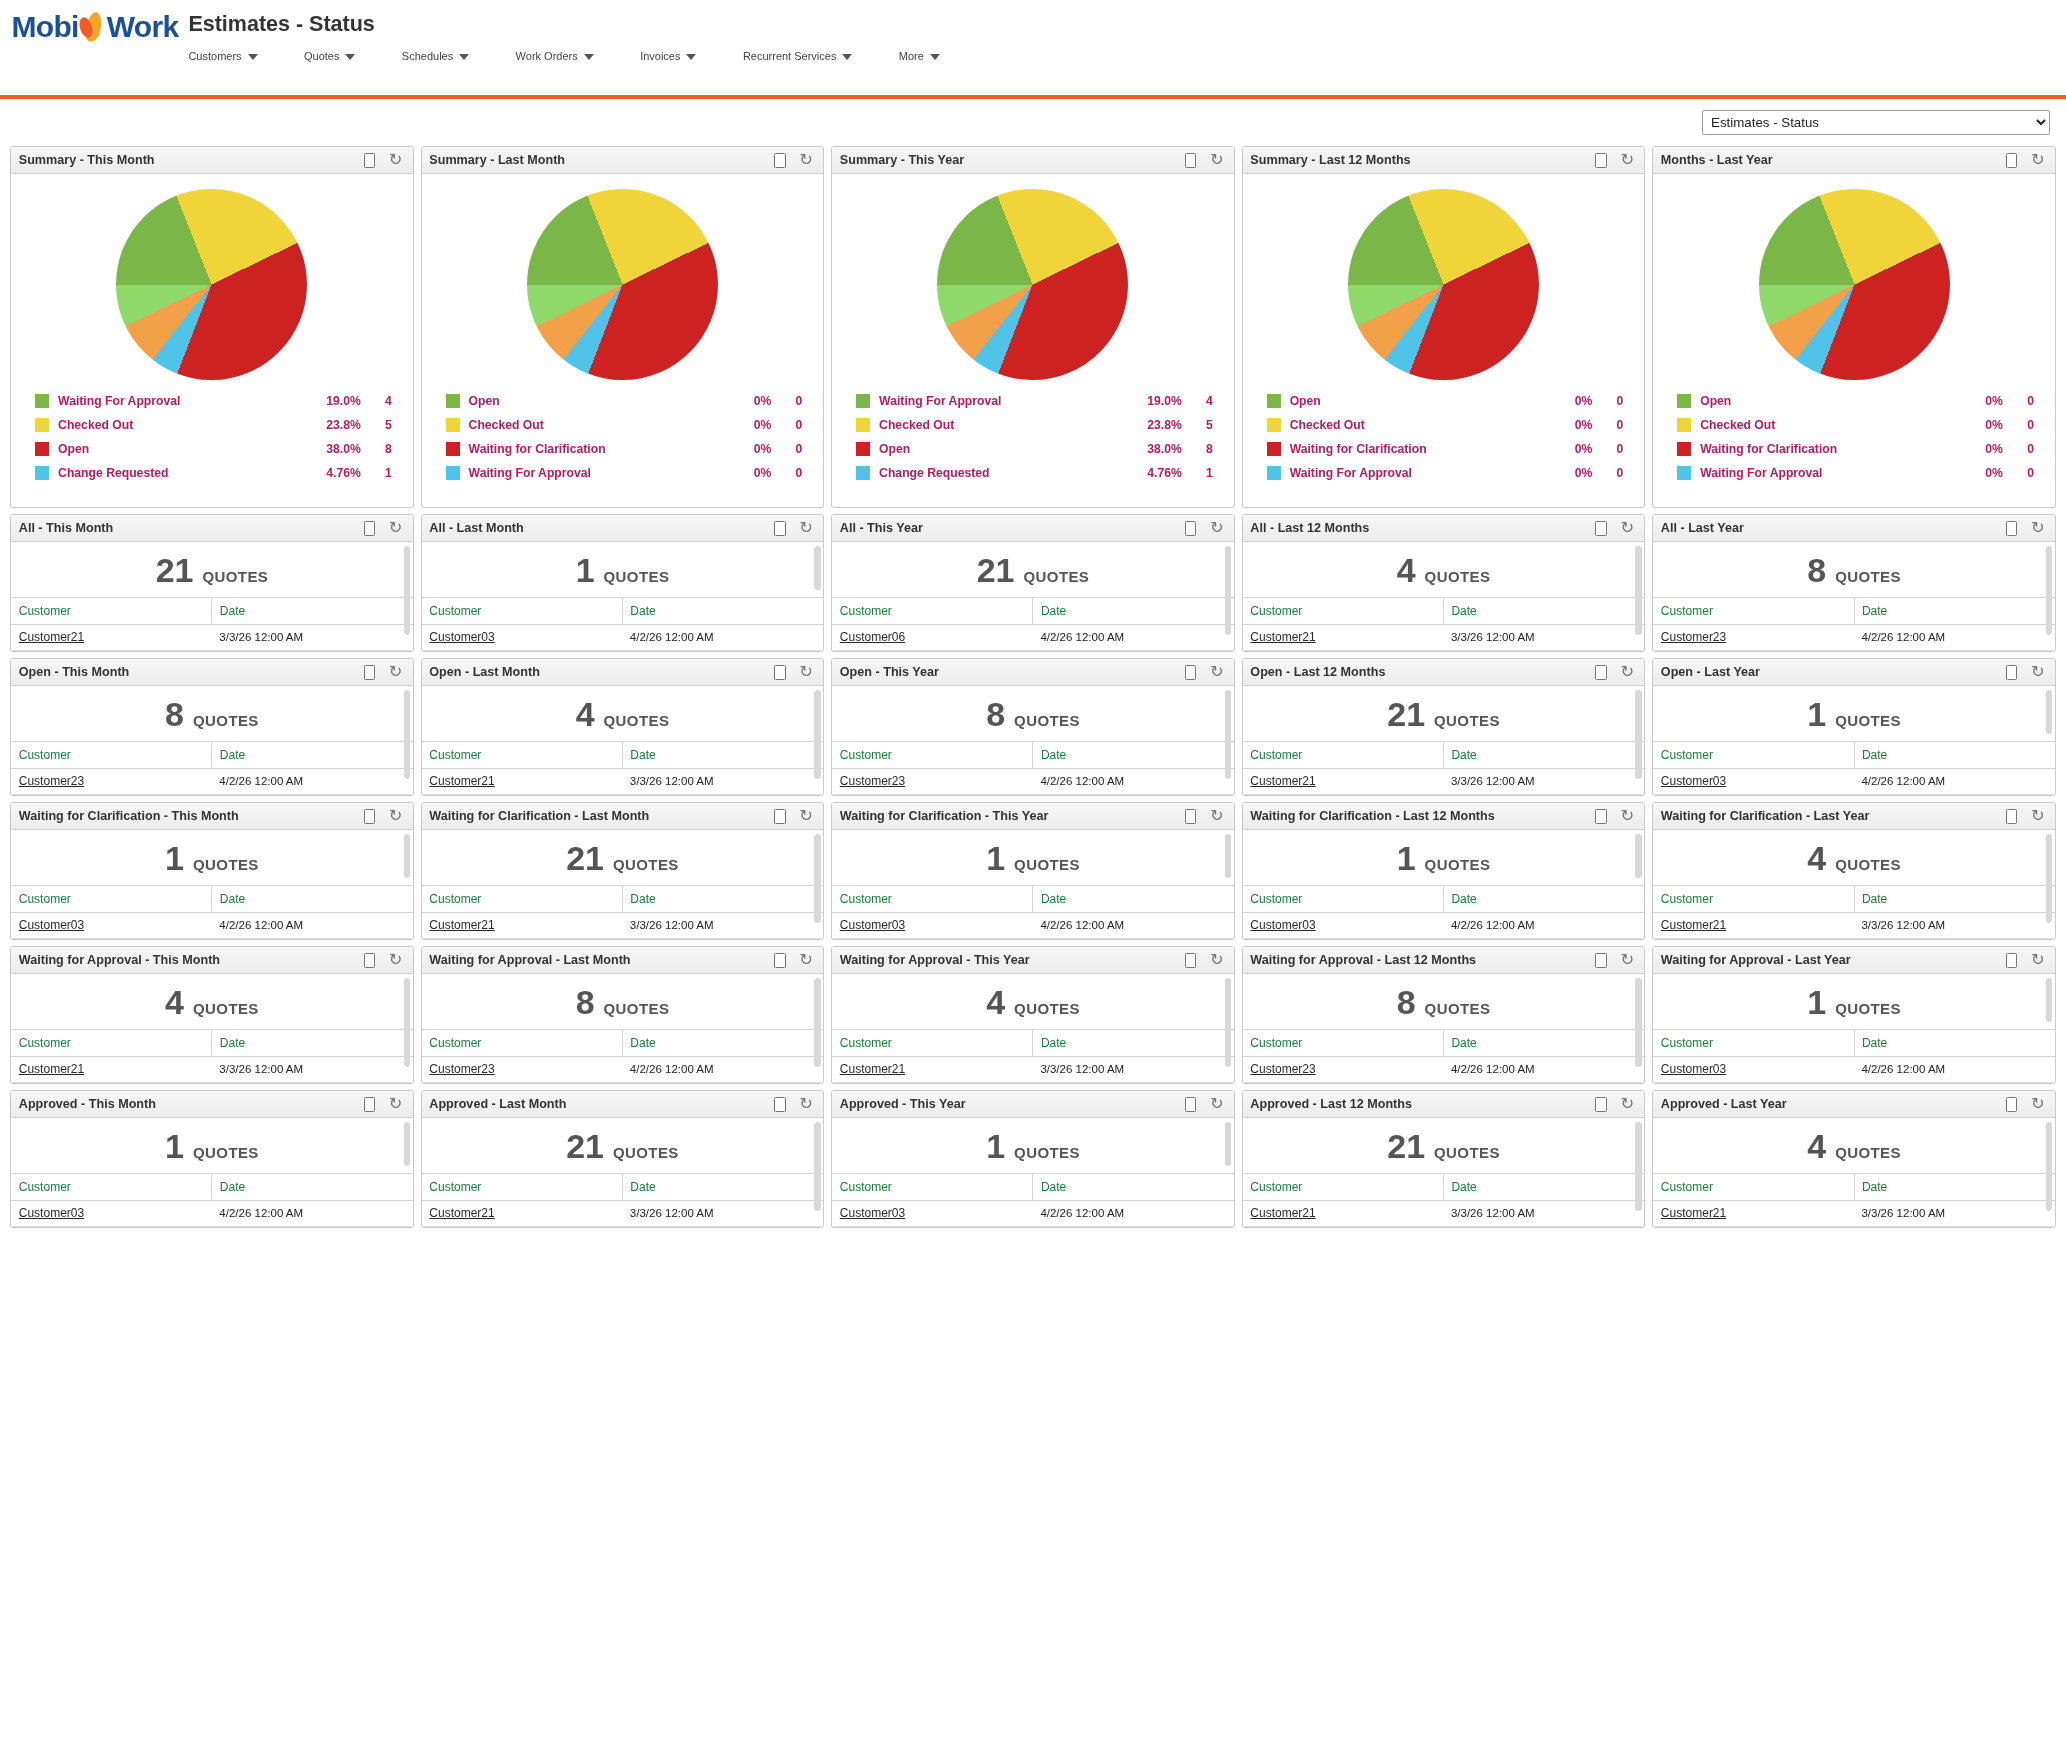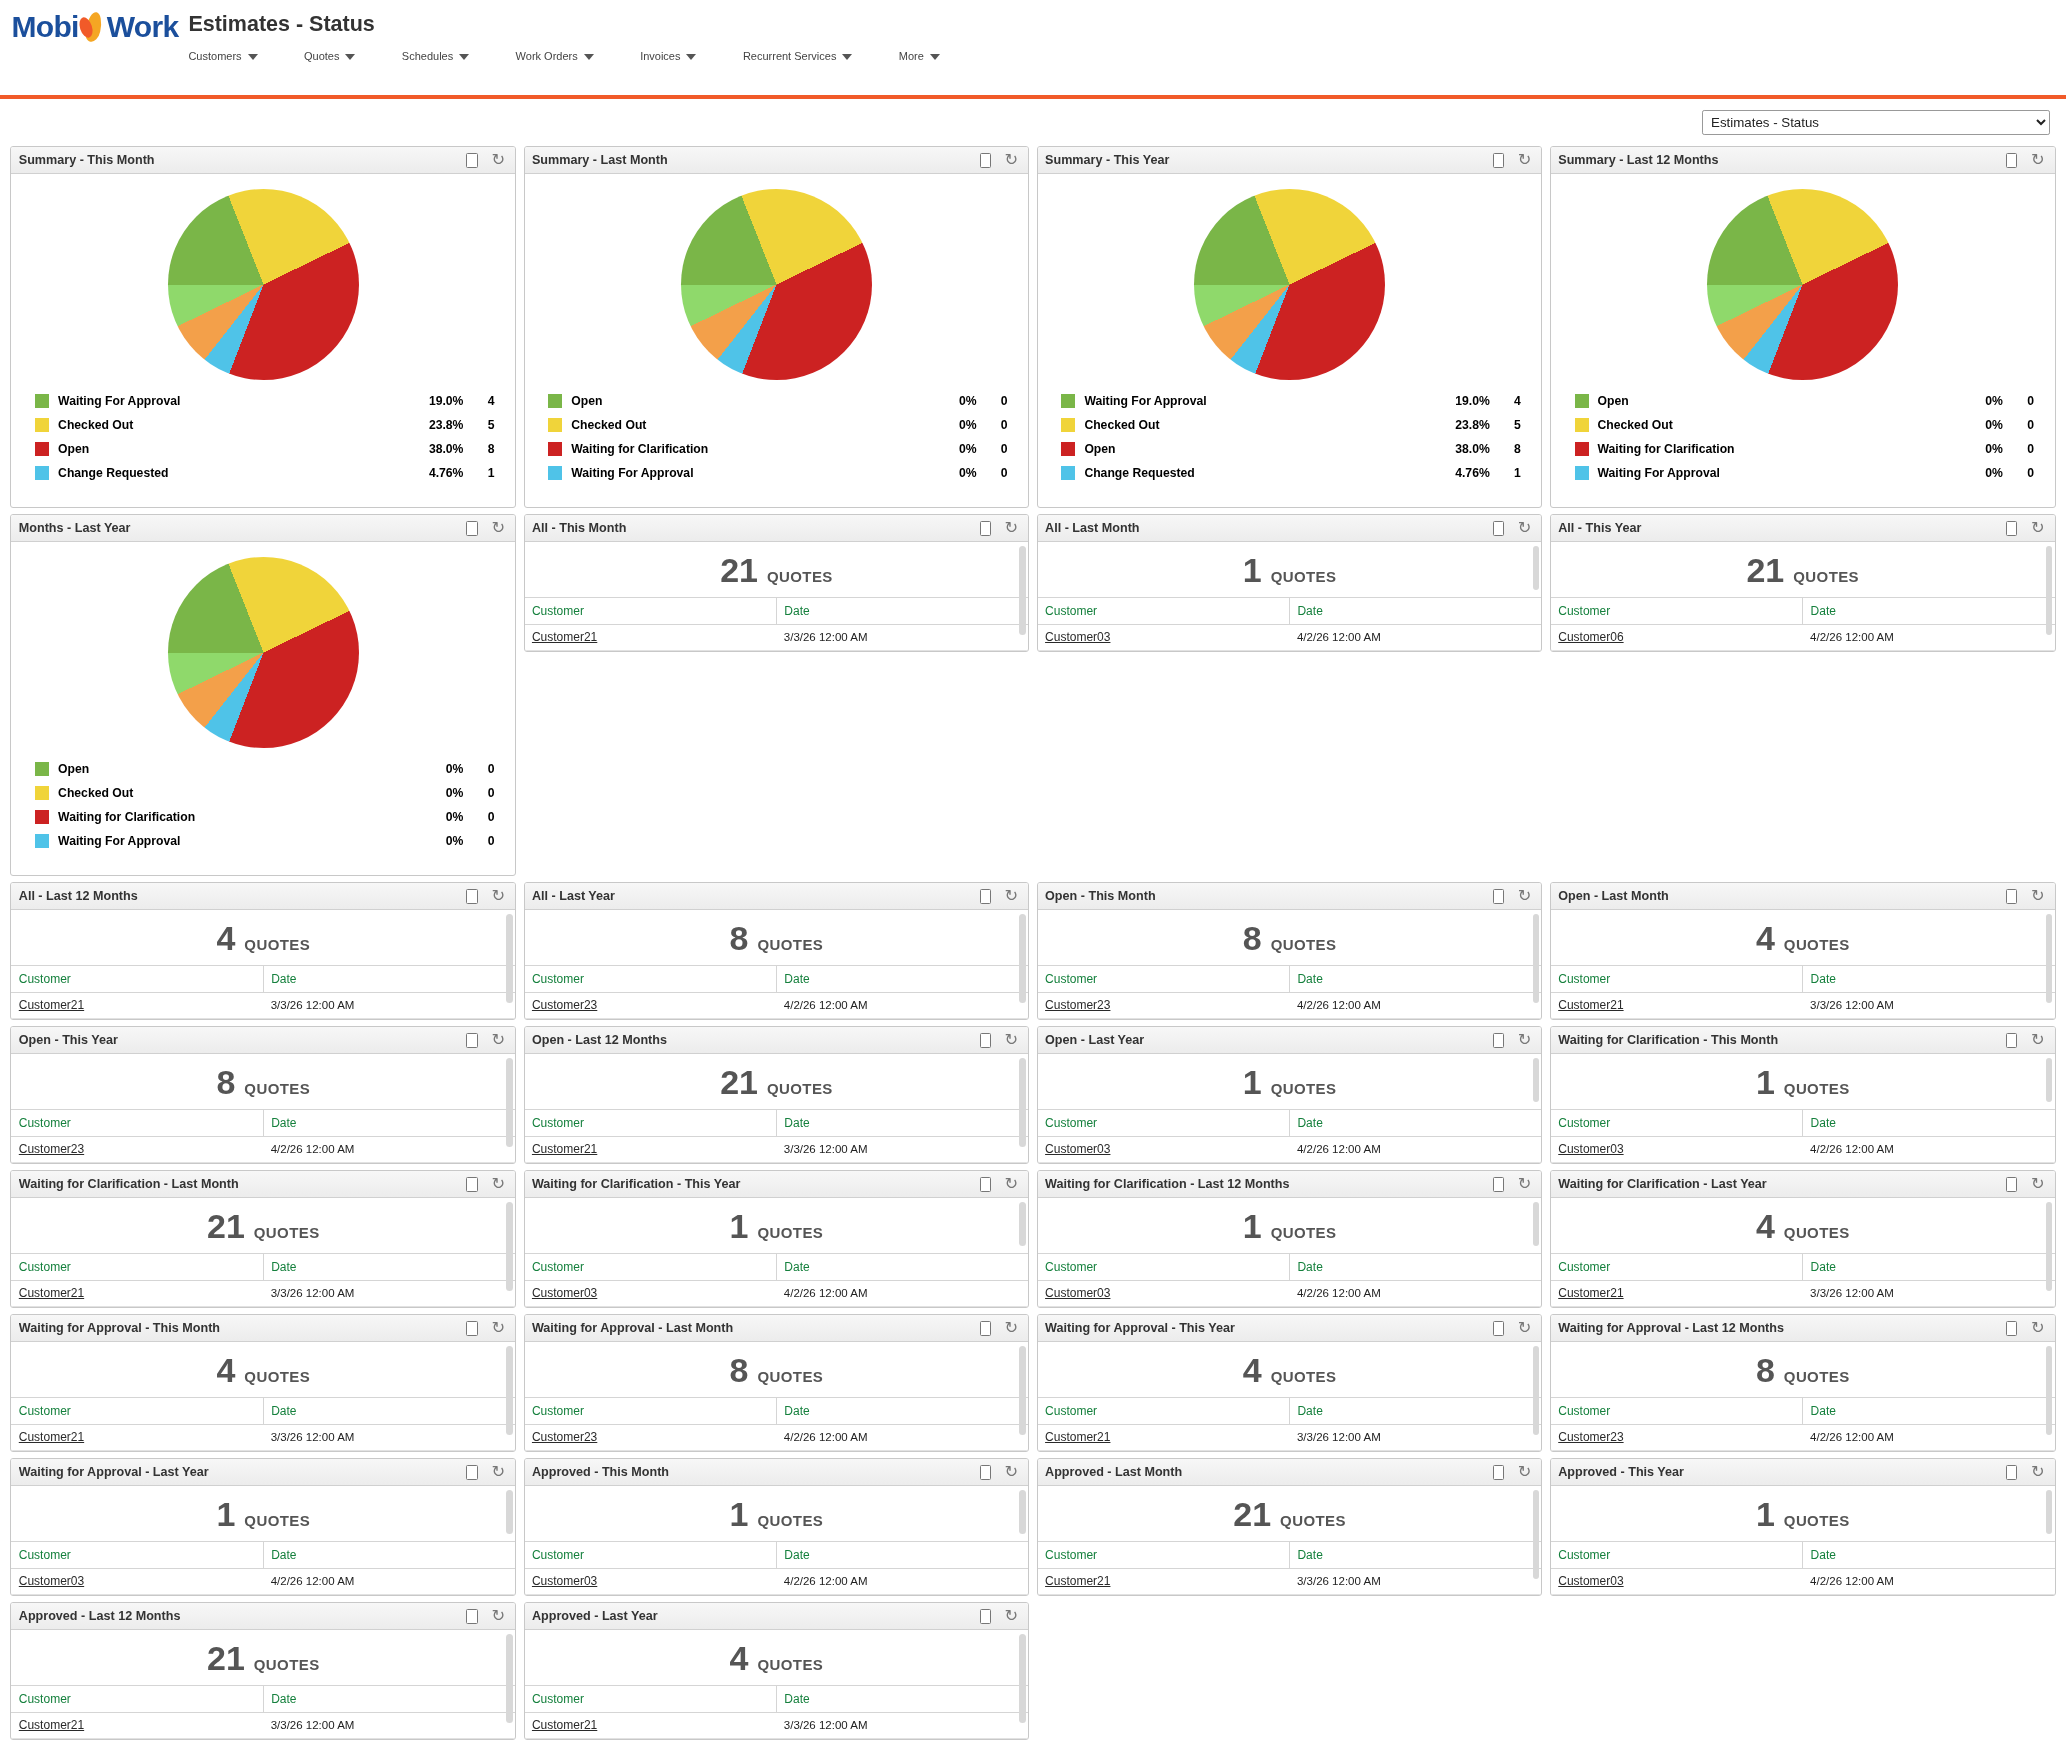--- a/index.html
+++ b/index.html
@@ -106,21 +106,21 @@
     border: 0.7px solid #999;
     border-radius: 2.2px;
     background: #fff;
     padding-left: 4.4px;
     color: #222;
   }
 
   
   .grid {
     display: grid;
-    grid-template-columns: repeat(4, 1fr);
+    grid-template-columns: repeat(5, 1fr);
     gap: 6px 7.4px;
     padding: 0 10.4px 15px 10.4px;
   }
   .widget {
     background: #ffffff;
     border: 0.7px solid #c8c8c8;
     border-radius: 3px;
     overflow: hidden;
     position: relative;
   }
@@ -160,21 +160,21 @@
 
   
   .pie-body { padding: 10.4px 7.4px 6px 7.4px; height: 333px; position: relative; }
   .pie-wrap { display: flex; justify-content: center; align-items: center; height: 200px; }
   .pie {
     width: 191px; height: 191px; border-radius: 50%;
   }
   .legend { margin-top: 4.4px; padding: 0 13.3px 0 16.3px; }
   .legend-row {
     display: flex; align-items: center;
-    font-size: 12.2px; color: #000000;
+    font-size: 12.2px; color: #be185d;
     height: 24px;
   }
   .sw { width: 14px; height: 14px; margin-right: 9px; flex: 0 0 14px; }
   .lg-label { flex: 1; font-weight: bold; white-space: nowrap; }
   .lg-pct { width: 68px; text-align: right; font-weight: bold; }
   .lg-cnt { width: 31px; text-align: right; font-weight: bold; }
 
   
   .t-body { position: relative; }
   .count-row {

